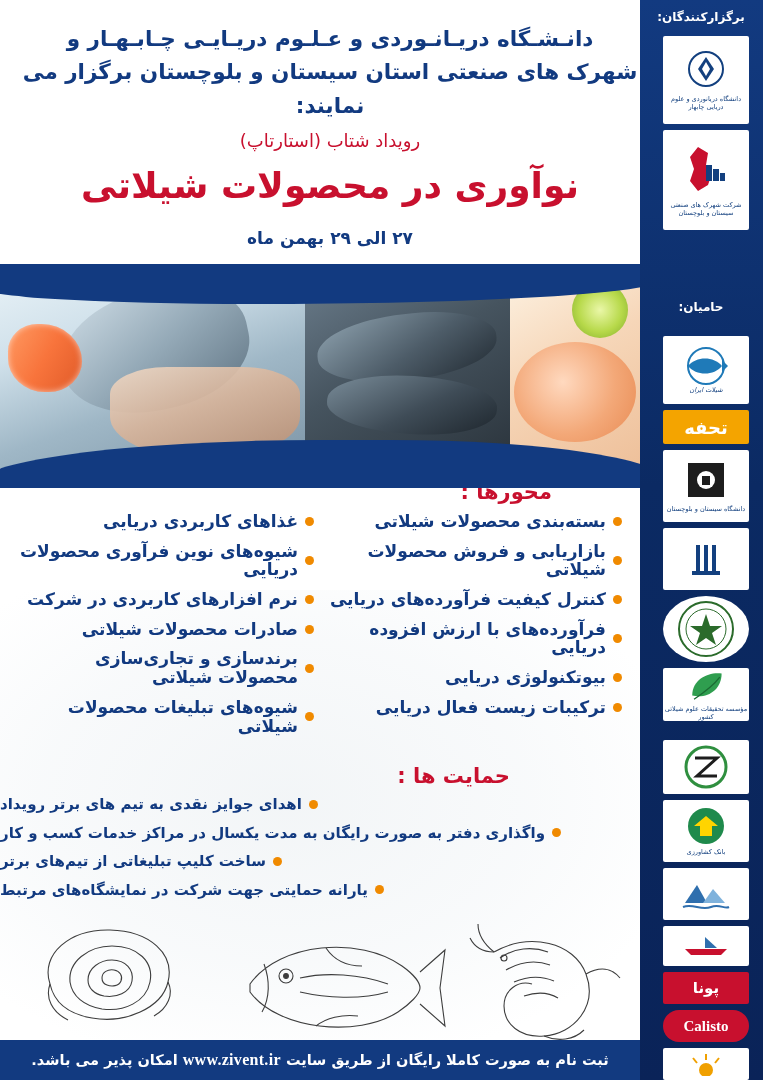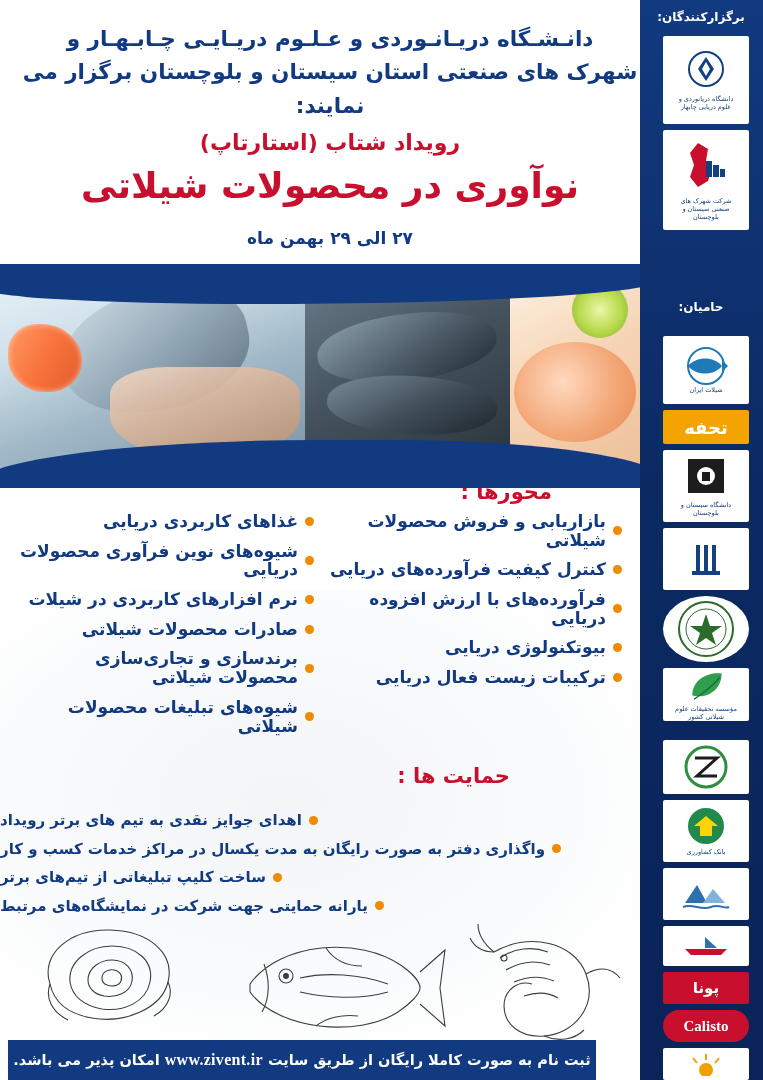--- a/index.html
+++ b/index.html
@@ -60,21 +60,21 @@
     display: flex;
     align-items: center;
     justify-content: center;
     overflow: hidden;
   }
   .logo-cap {
     font-size: 6.5px;
     color: #13407f;
     text-align: center;
     line-height: 1.25;
-    padding: 0 10px;
+    padding: 0 0;
   }
   .logo-inner {
     display: flex;
     flex-direction: column;
     align-items: center;
     justify-content: center;
     width: 100%;
     height: 100%;
   }
 
@@ -101,22 +101,22 @@
     letter-spacing: 0.5px;
   }
   .org-title .l2 { display: block; }
   .event-kind {
     position: absolute;
     top: 130px;
     left: 0;
     width: 620px;
     text-align: center;
     color: #c8102e;
-    font-size: 22px;
-    font-weight: bold;
+    font-size: 18px;
+    font-weight: normal;
   }
   .main-title {
     position: absolute;
     top: 165px;
     left: 0;
     width: 620px;
     text-align: center;
     color: #c8102e;
     font-size: 36px;
     font-weight: bold;
@@ -275,21 +275,21 @@
     flex: 0 0 auto;
     width: 9px;
     height: 9px;
     background: #f08a00;
     border-radius: 50%;
     display: inline-block;
   }
   .support-list {
     position: relative;
     z-index: 2;
-    margin-top: 24px;
+    margin-top: 8px;
     padding-right: 14px;
   }
   .support-list .bullet-item {
     justify-content: flex-start;
     margin-bottom: 12px;
     font-size: 15px;
   }
   .support-list-inner {
     display: flex;
     flex-direction: column;
@@ -305,28 +305,27 @@
     height: 130px;
     z-index: 1;
     opacity: .85;
   }
 
   
   .footer {
     position: absolute;
     bottom: 0;
     left: 0;
-    width: 588px;
+    width: 640px;
     height: 40px;
     background: #123a80;
     display: flex;
     align-items: center;
     justify-content: center;
     z-index: 6;
-    margin-left: 8px;
   }
   .footer-text {
     color: #ffffff;
     font-size: 14.5px;
     font-weight: bold;
     direction: rtl;
   }
   .footer-text .url {
     font-family: "Liberation Serif", serif;
     font-size: 16px;
@@ -368,20 +367,24 @@
 
   <div class="content">
     <div class="bg-fish"></div>
 
     <div class="section-head topics-head">محورها :</div>
 
     <div class="topics-grid">
       <div class="topics-col right">
         <div class="bullet-item">
           <span class="dot"></span>
+          <span>بسته‌بندی محصولات شیلاتی</span>
+        </div>
+        <div class="bullet-item">
+          <span class="dot"></span>
           <span>بازاریابی و فروش محصولات شیلاتی</span>
         </div>
         <div class="bullet-item">
           <span class="dot"></span>
           <span>کنترل کیفیت فرآورده‌های دریایی</span>
         </div>
         <div class="bullet-item">
           <span class="dot"></span>
           <span>فرآورده‌های با ارزش افزوده دریایی</span>
         </div>
@@ -399,21 +402,21 @@
         <div class="bullet-item">
           <span class="dot"></span>
           <span>غذاهای کاربردی دریایی</span>
         </div>
         <div class="bullet-item">
           <span class="dot"></span>
           <span>شیوه‌های نوین فرآوری محصولات دریایی</span>
         </div>
         <div class="bullet-item">
           <span class="dot"></span>
-          <span>نرم افزارهای کاربردی در شیلات</span>
+          <span>نرم افزارهای کاربردی در شرکت</span>
         </div>
         <div class="bullet-item">
           <span class="dot"></span>
           <span>صادرات محصولات شیلاتی</span>
         </div>
         <div class="bullet-item">
           <span class="dot"></span>
           <span>برندسازی و تجاری‌سازی محصولات شیلاتی</span>
         </div>
         <div class="bullet-item">
@@ -513,21 +516,21 @@
           <path d="M20 4 L30 10 L28 22 L34 30 L30 42 L20 48 L12 38 L16 26 L12 14 Z" fill="#c8102e"></path>
           <rect x="28" y="22" width="6" height="16" fill="#13407f"></rect>
           <rect x="35" y="26" width="6" height="12" fill="#13407f"></rect>
           <rect x="42" y="30" width="5" height="8" fill="#13407f"></rect>
         </svg>
         <div class="logo-cap">شرکت شهرک های صنعتی
 سیستان و بلوچستان</div>
       </div>
     </div>
 
-    <div class="logo-box" style="top:336px; height:68px;">
+    <div class="logo-box" style="top:336px; height:68px;font-style:italic;">
       <div class="logo-inner">
         <svg width="60" height="40" viewBox="0 0 60 40">
           <circle cx="30" cy="20" r="18" fill="none" stroke="#1f7ab8" stroke-width="2"></circle>
           <path d="M12 20 C20 10 38 10 46 20 C38 30 20 30 12 20 Z" fill="#1f7ab8"></path>
           <path d="M46 14 L52 20 L46 26 Z" fill="#1f7ab8"></path>
         </svg>
         <div class="logo-cap">شیلات ایران</div>
       </div>
     </div>
 

